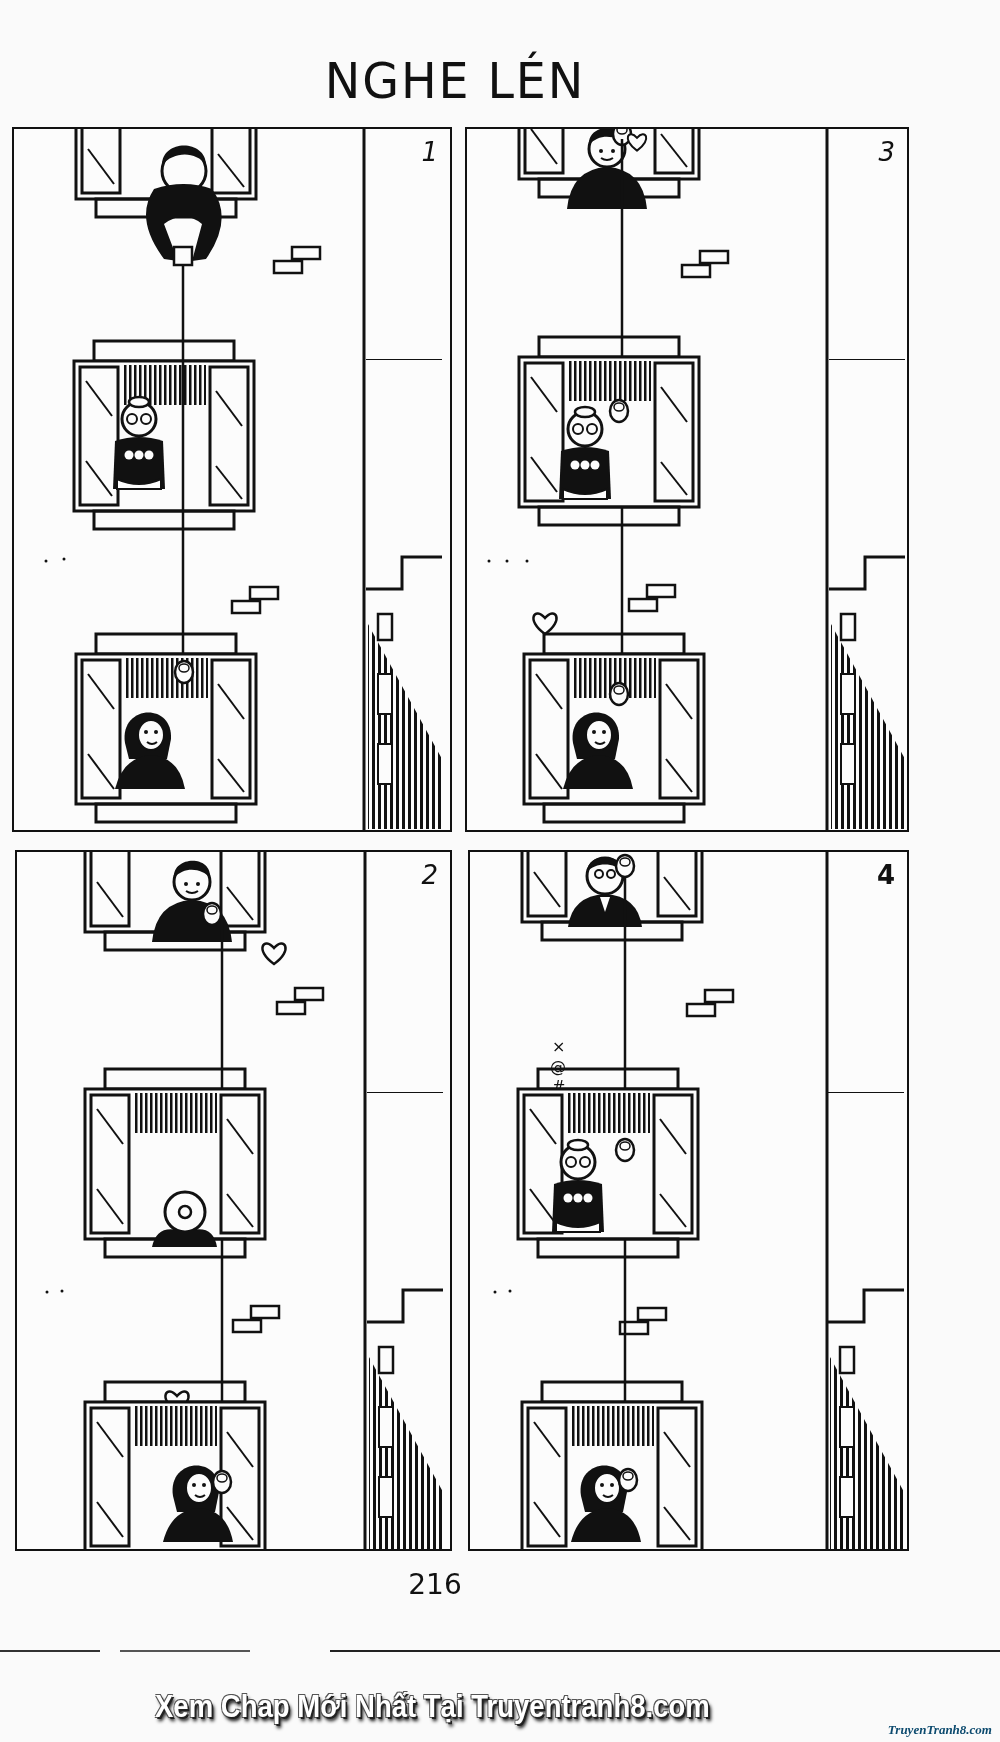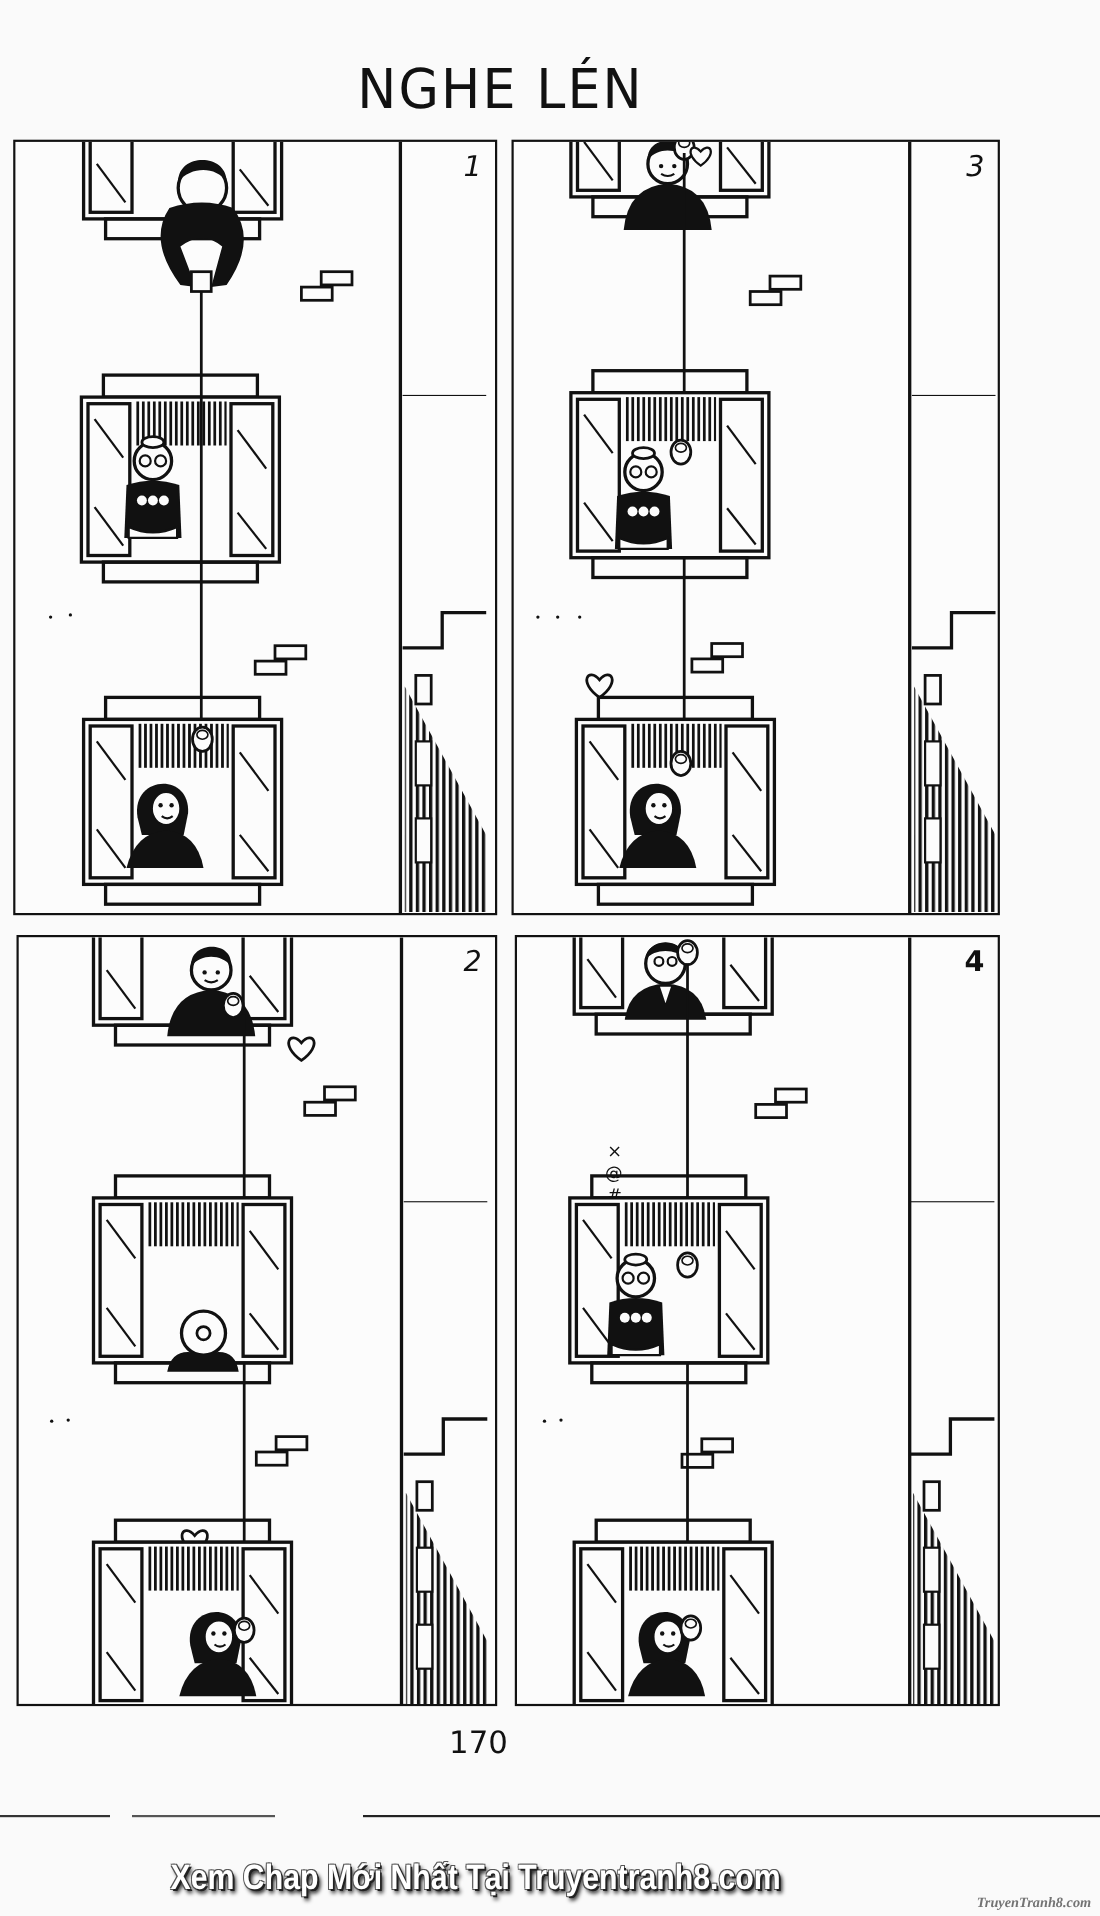--- a/index.html
+++ b/index.html
@@ -31,21 +31,21 @@
     background: linear-gradient(90deg, #333 0 10%, #fafafa 10% 12%, #555 12% 25%, #fafafa 25% 33%, #222 33% 100%);
   }
   .watermark {
     position: absolute; left: 155px; top: 1688px; font-size: 32px; font-weight: 700;
     font-family: "Liberation Sans", sans-serif; color: #fff;
     letter-spacing: 0px; transform: scaleX(0.86); transform-origin: left center;
     text-shadow: 2px 2px 0 #222, -1px -1px 0 #555, 1px -1px 0 #555, -1px 1px 0 #555, 3px 4px 4px #000;
   }
   .site-mark {
     position: absolute; right: 8px; top: 1722px; font-size: 13px; font-weight: 700;
-    font-style: italic; font-family: "Liberation Serif", serif; color: #737373;
+    font-style: italic; font-family: "Liberation Serif", serif; color: #0c4a6e;
   }
 </style>
 </head>
 <body>
 
 <div class="title">NGHE LÉN</div>
 
 <svg width="0" height="0" style="position:absolute">
   <defs>
     <pattern id="hatch" width="6" height="6" patternUnits="userSpaceOnUse">
@@ -315,16 +315,16 @@
       </g>
     <g transform="translate(358,240)">
         <use href="#stairwell"></use>
       </g>
     <circle cx="25" cy="440" r="1.5" fill="#111"></circle>
       <circle cx="40" cy="439" r="1.5" fill="#111"></circle>
   </svg>
   <div class="panel-number" style="font-style:normal; font-weight:700;">4</div>
 </div>
 
-<div class="page-number">170</div>
+<div class="page-number">216</div>
 <div class="rule"></div>
 <div class="watermark">Xem Chap Mới Nhất Tại Truyentranh8.com</div>
 <div class="site-mark">TruyenTranh8.com</div>
 
 </body></html>

